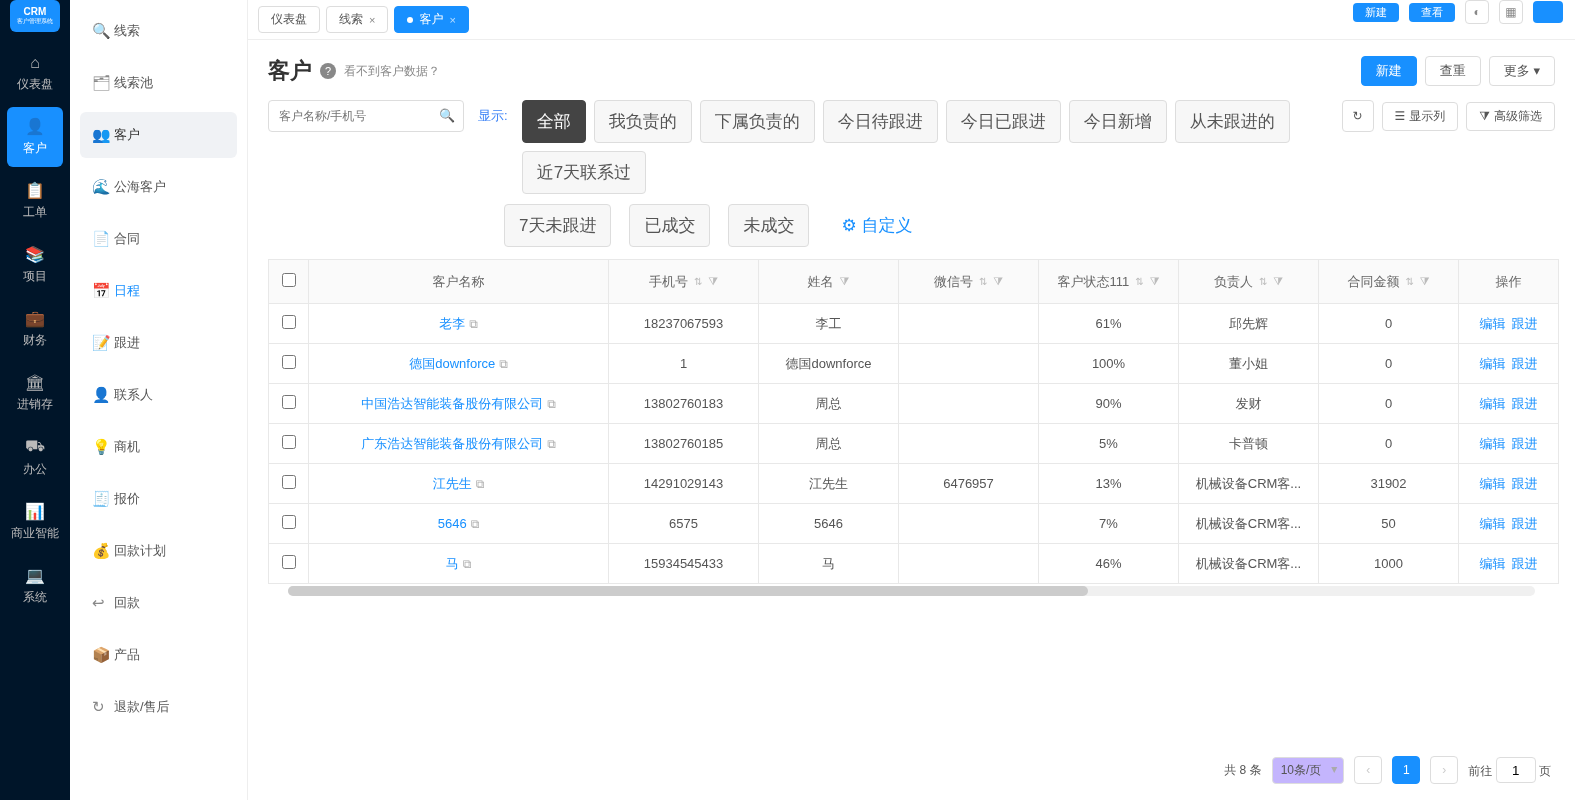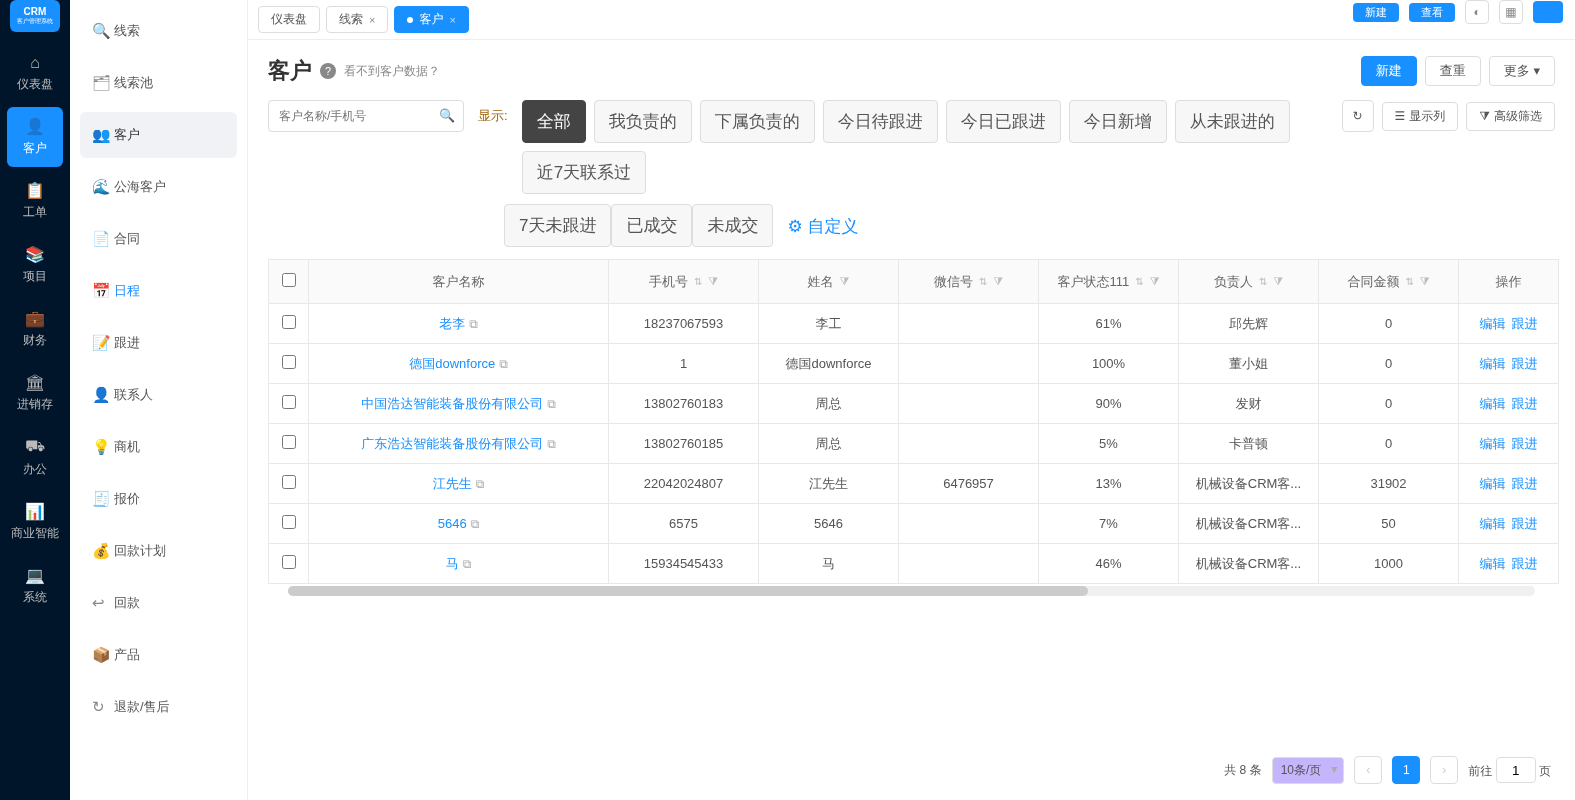--- a/index.html
+++ b/index.html
@@ -116,30 +116,30 @@
     .page-header .help { font-size: 12px; color: #888; }
     .page-header .qmark { display:inline-flex; width:16px; height:16px; border-radius:50%; background:#888; color:#fff; align-items:center; justify-content:center; font-size:11px;}
     .btn { padding: 5px 14px; border: 1px solid #ddd; background:#fff; border-radius:4px; cursor:pointer; font-size:13px; color:#555;}
     .btn.primary { background:#1890ff; border-color:#1890ff; color:#fff;}
     .btn-group { display:flex; gap:8px; align-items:center;}
     
     .filterbar { padding: 6px 20px; display:flex; gap:14px; align-items:flex-start;}
     .search-box { position:relative; width:196px;}
     .search-box input { width:100%; height:32px; border:1px solid #ddd; border-radius:4px; padding:0 30px 0 10px; font-size:12px;}
     .search-box .icon { position:absolute; right:8px; top:8px; color:#bbb;}
-    .filterbar .label { font-size:13px; color:#a16207; line-height:32px;}
+    .filterbar .label { font-size:13px; color:#3b82f6; line-height:32px;}
     .chips { display:flex; flex-wrap:wrap; gap:8px; flex:1;}
     .chip { padding:9px 14px; border:1px solid #ddd; border-radius:4px; background:#f7f7f7; cursor:pointer; font-size:17px; color:#555;}
     .chip.active { background:#444; color:#fff; border-color:#444;}
     .chip.custom { background:#fff; border:none; color:#1890ff;}
     .toolbar-right { display:flex; gap:8px; align-items:center;}
     .toolbtn { padding:5px 12px; border:1px solid #ddd; border-radius:4px; background:#fff; cursor:pointer; font-size:12px; color:#555; display:flex; align-items:center; gap:4px;}
     .toolbtn.icononly { width:32px; height:32px; padding:0; justify-content:center;}
     .filterbar2 { padding: 4px 20px 12px; display:flex; gap:14px; align-items:center; justify-content: space-between;}
-    .filterbar2 .chips-row { display:flex; gap:0; align-items:flex-end; margin-left: 236px;}
+    .filterbar2 .chips-row { display:flex; gap:18px; align-items:center; margin-left: 236px;}
     
     .table-wrap { padding: 0 20px; flex:1; overflow:auto;}
     table { width:100%; border-collapse: collapse; table-layout: fixed;}
     th, td { border: 1px solid #e8e8e8; padding: 10px 8px; font-size:13px; text-align:center; white-space:nowrap; overflow:hidden; text-overflow:ellipsis;}
     th { background:#fafafa; color:#666; font-weight:500; height:44px;}
     td { color:#555; height:40px;}
     .col-check { width:40px;}
     .col-name { width:300px;}
     .col-phone { width:150px;}
     .col-xm { width:140px;}
@@ -469,21 +469,21 @@
     <td class="col-action">
               <div class="action-links">
                 <span class="link">编辑</span>
                 <span class="link">跟进</span>
               </div>
             </td>
           </tr>
           <tr>
     <td class="col-check"><input type="checkbox" style=""></td>
     <td class="col-name"><span class="link">江先生</span><span class="copy-icon">⧉</span></td>
-    <td class="col-phone">22042024807</td>
+    <td class="col-phone">14291029143</td>
     <td class="col-xm">江先生</td>
     <td class="col-wx">6476957</td>
     <td class="col-status">13%</td>
     <td class="col-owner">机械设备CRM客...</td>
     <td class="col-amount">31902</td>
     <td class="col-action">
               <div class="action-links">
                 <span class="link">编辑</span>
                 <span class="link">跟进</span>
               </div>

